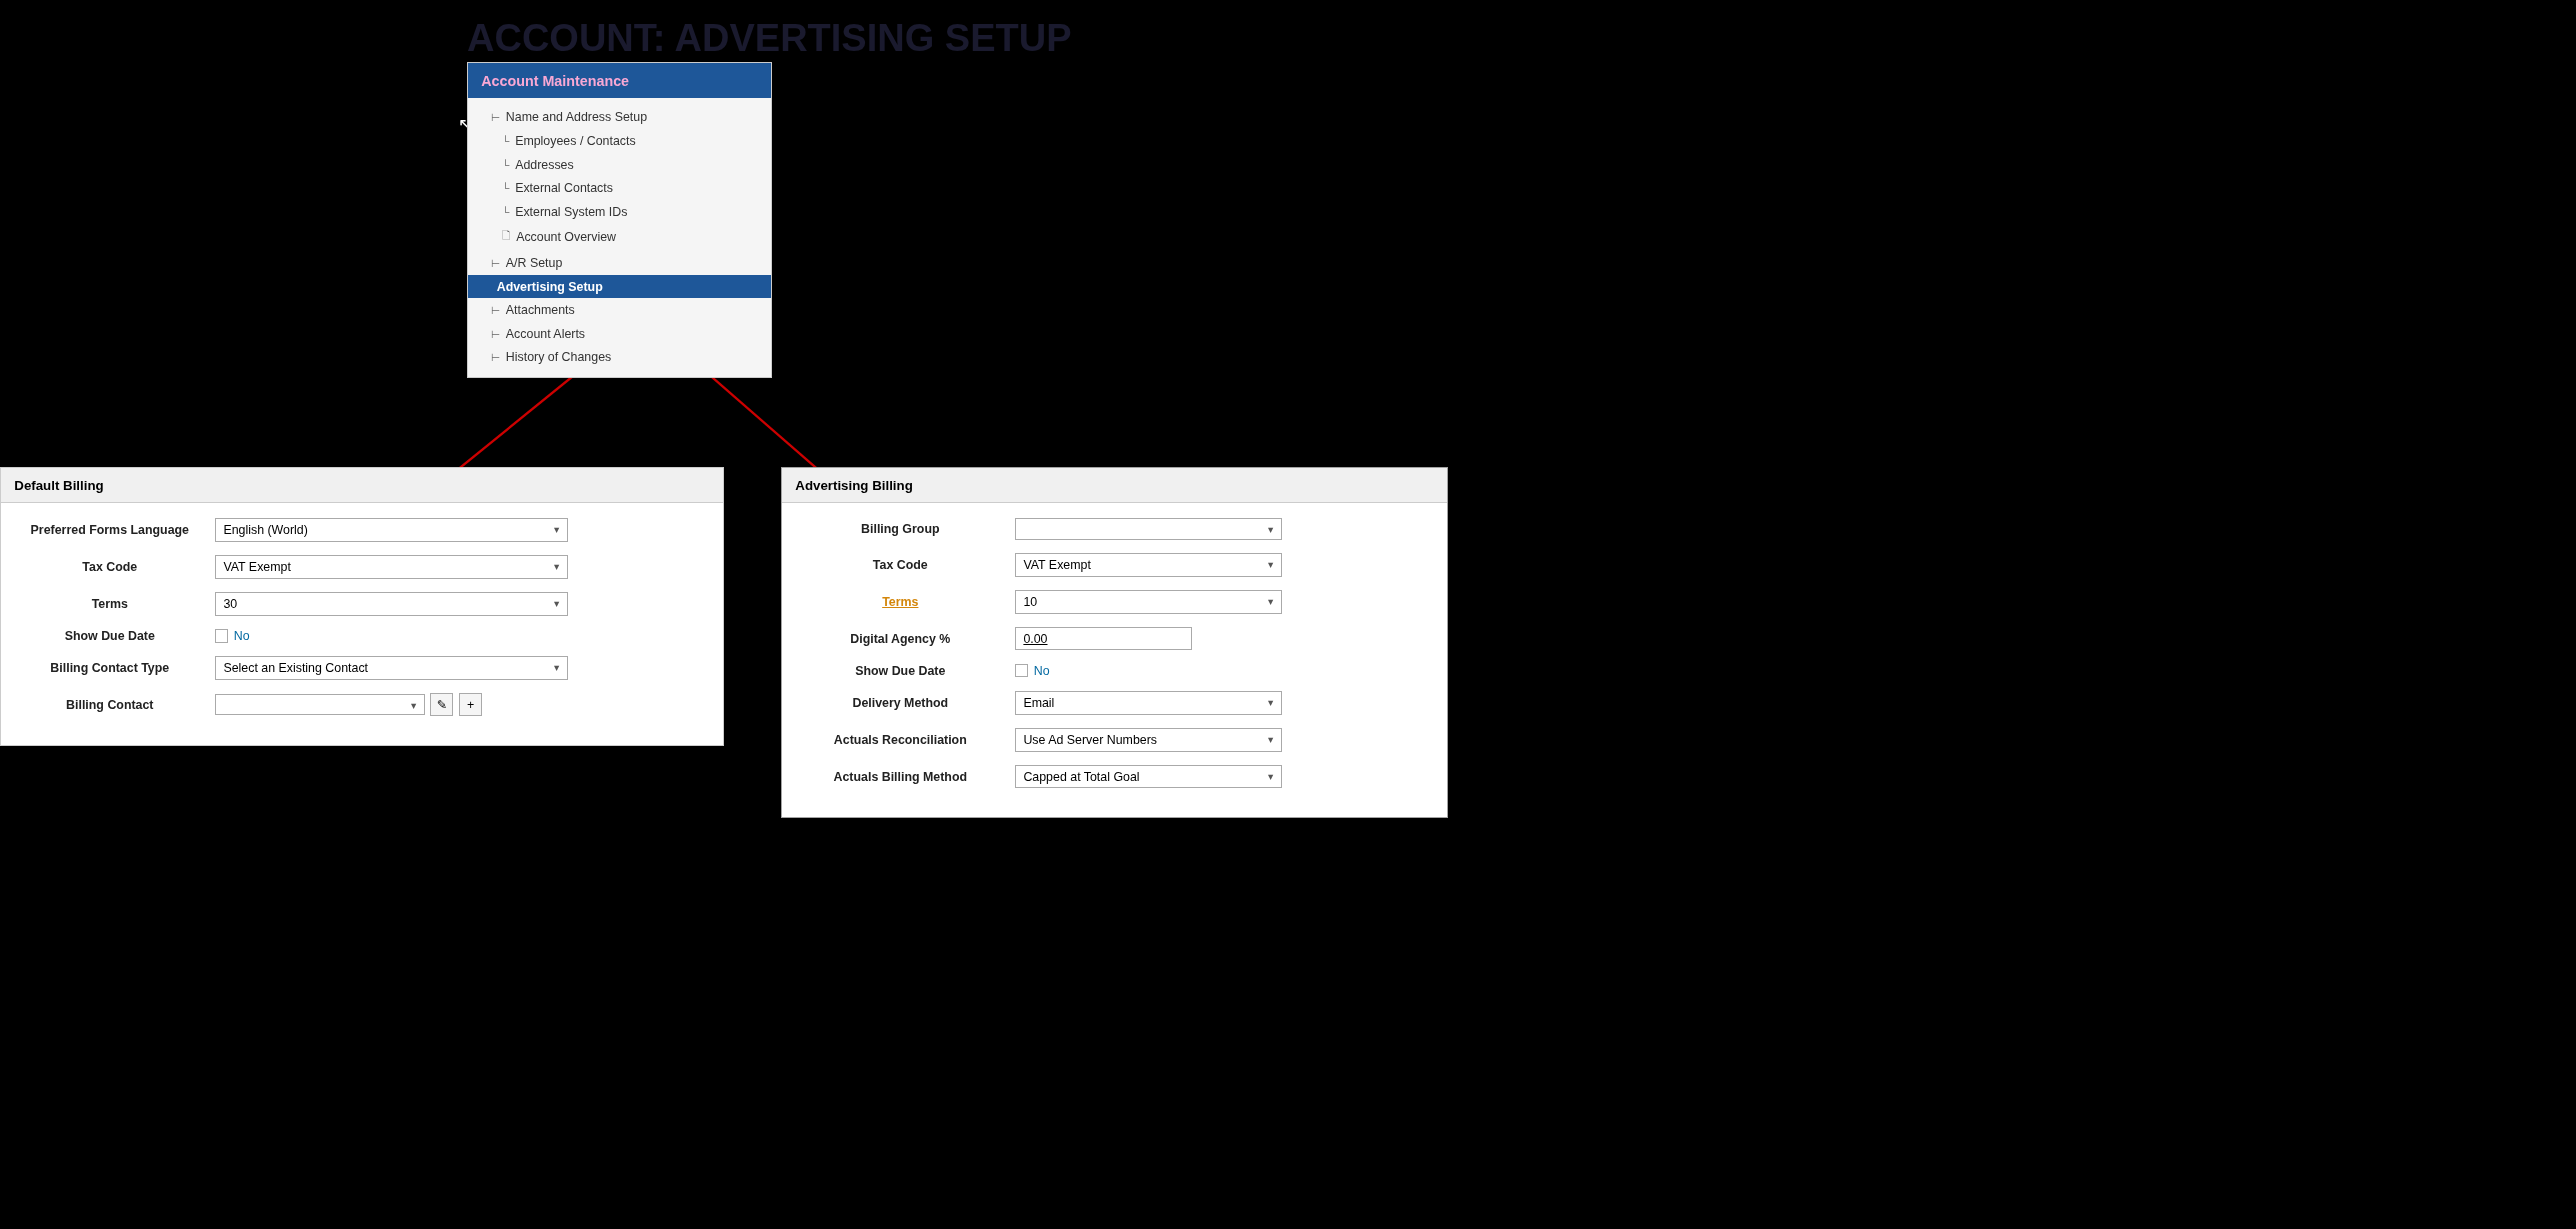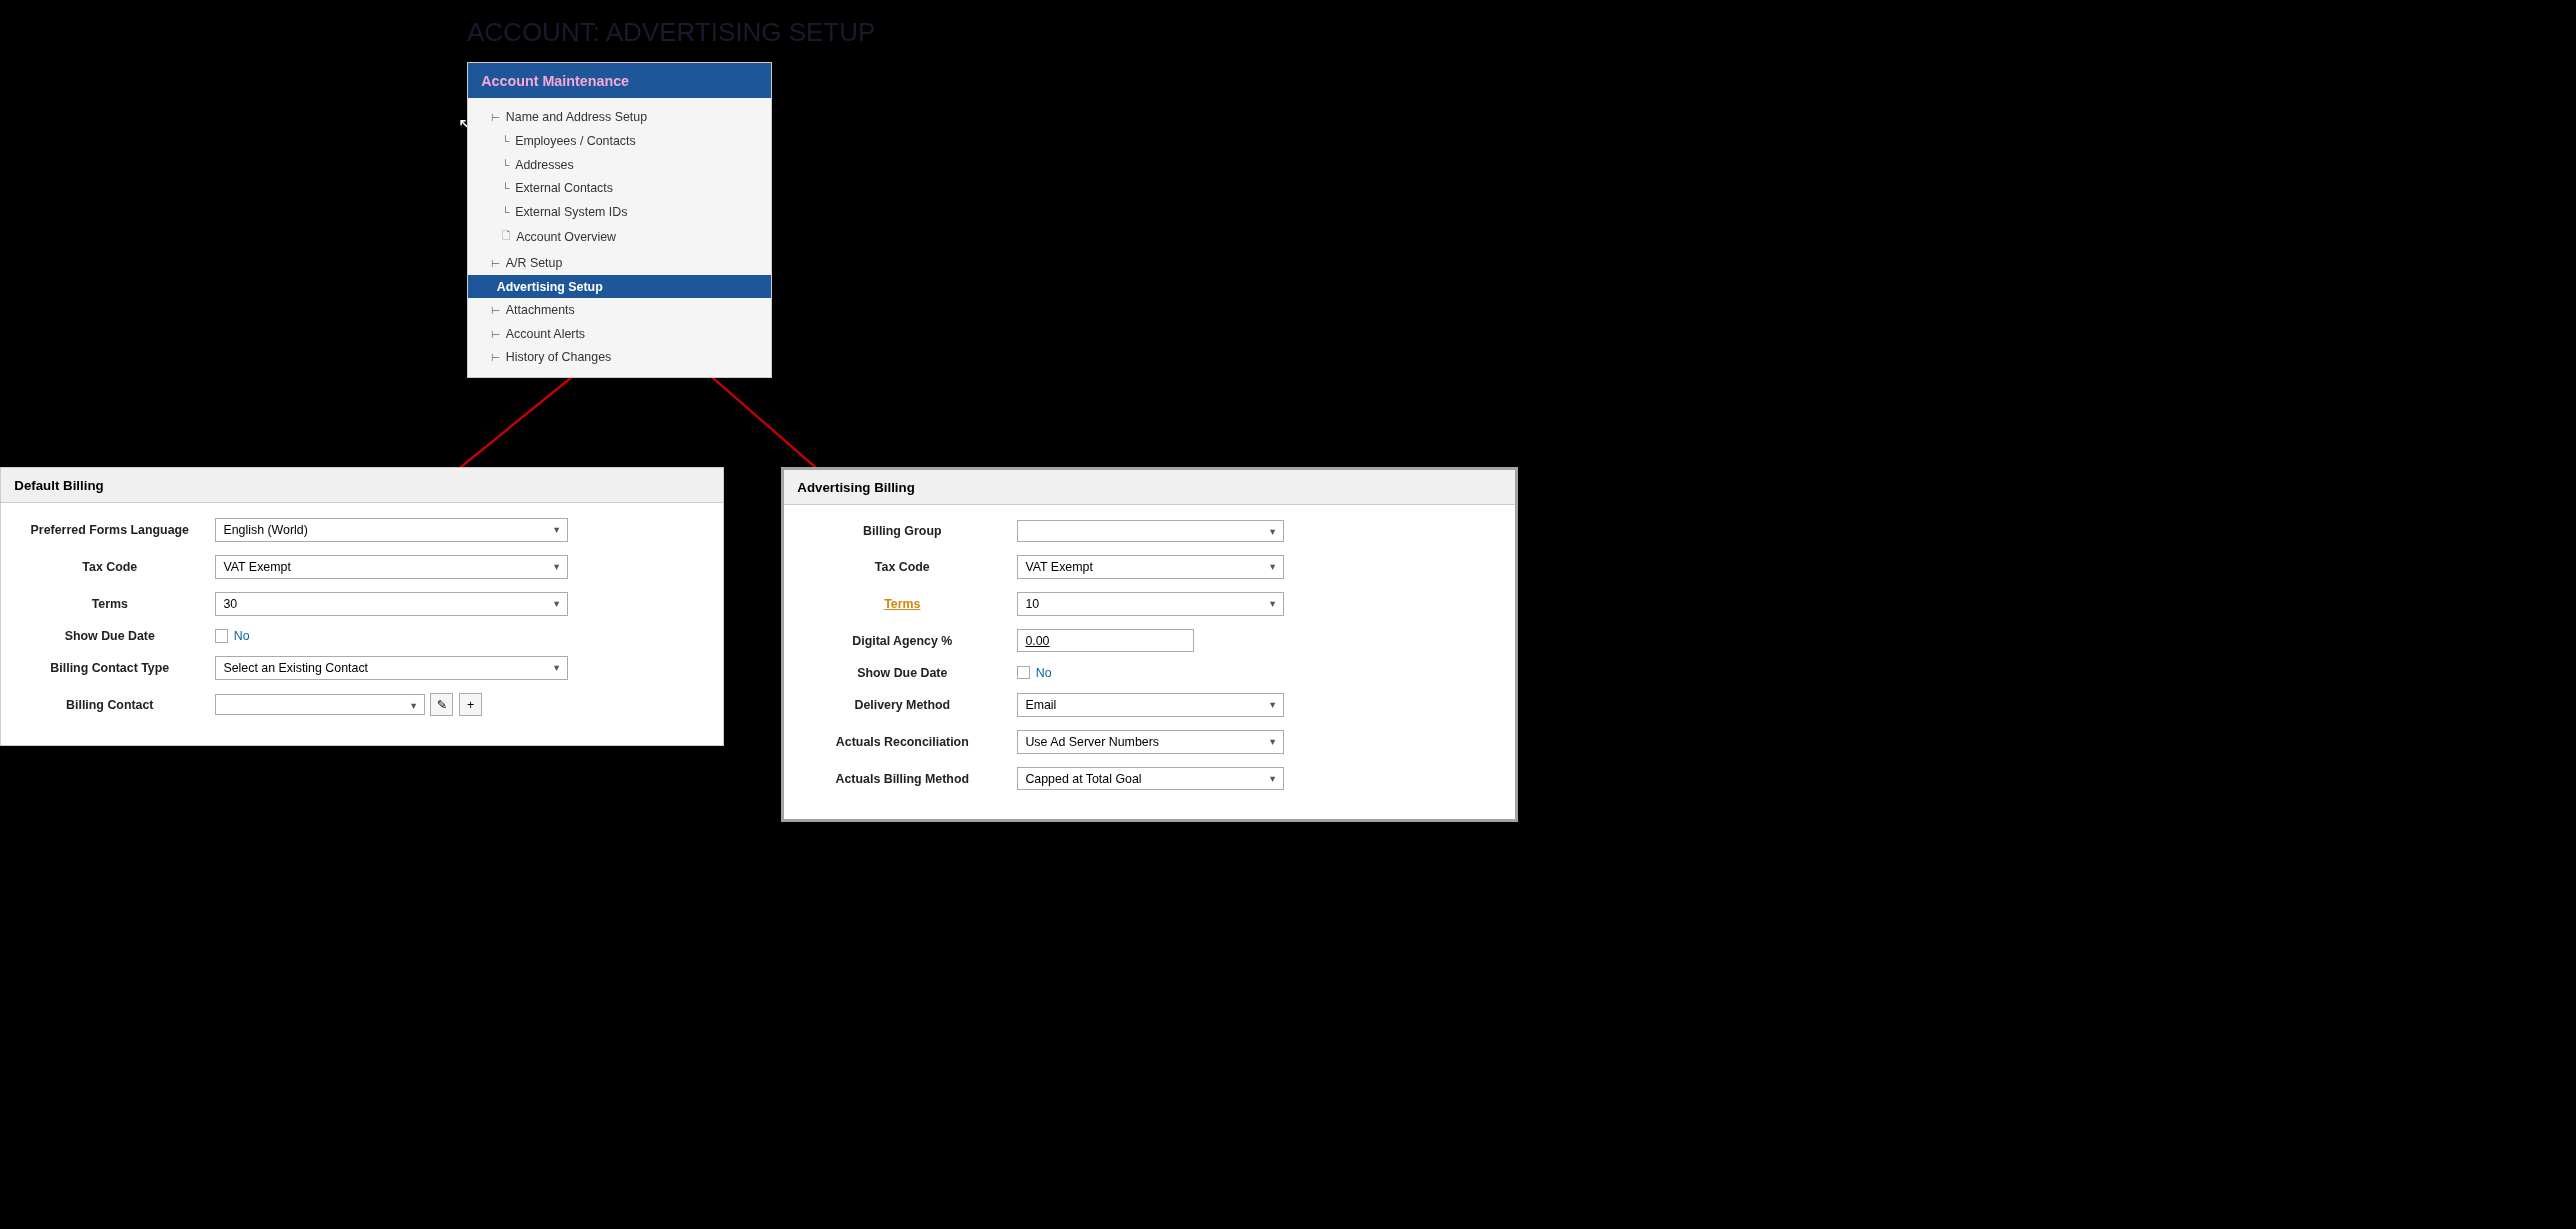--- a/index.html
+++ b/index.html
@@ -11,22 +11,22 @@
       height: 1229px;
       position: relative;
       overflow: hidden;
     }
 
     
     .page-title {
       position: absolute;
       top: 17px;
       left: 467px;
-      font-size: 26px;
-      font-weight: normal;
+      font-size: 38px;
+      font-weight: bold;
       color: #1a1a2e;
     }
 
     
     .nav-panel {
       position: absolute;
       top: 62px;
       left: 467px;
       width: 305px;
       background: #f5f5f5;
@@ -165,23 +165,23 @@
       justify-content: center;
       cursor: pointer;
       font-size: 12.4px;
     }
 
     
     .adv-billing-panel {
       position: absolute;
       top: 467px;
       left: 781px;
-      width: 737px;
+      width: 667px;
       background: white;
-      border: 3px solid #a3a3a3;
+      border: 1px solid #a3a3a3;
     }
 
     .adv-billing-panel .form-label {
       width: 210px;
     }
 
     .select-box-adv {
       min-width: 267px;
     }
 

